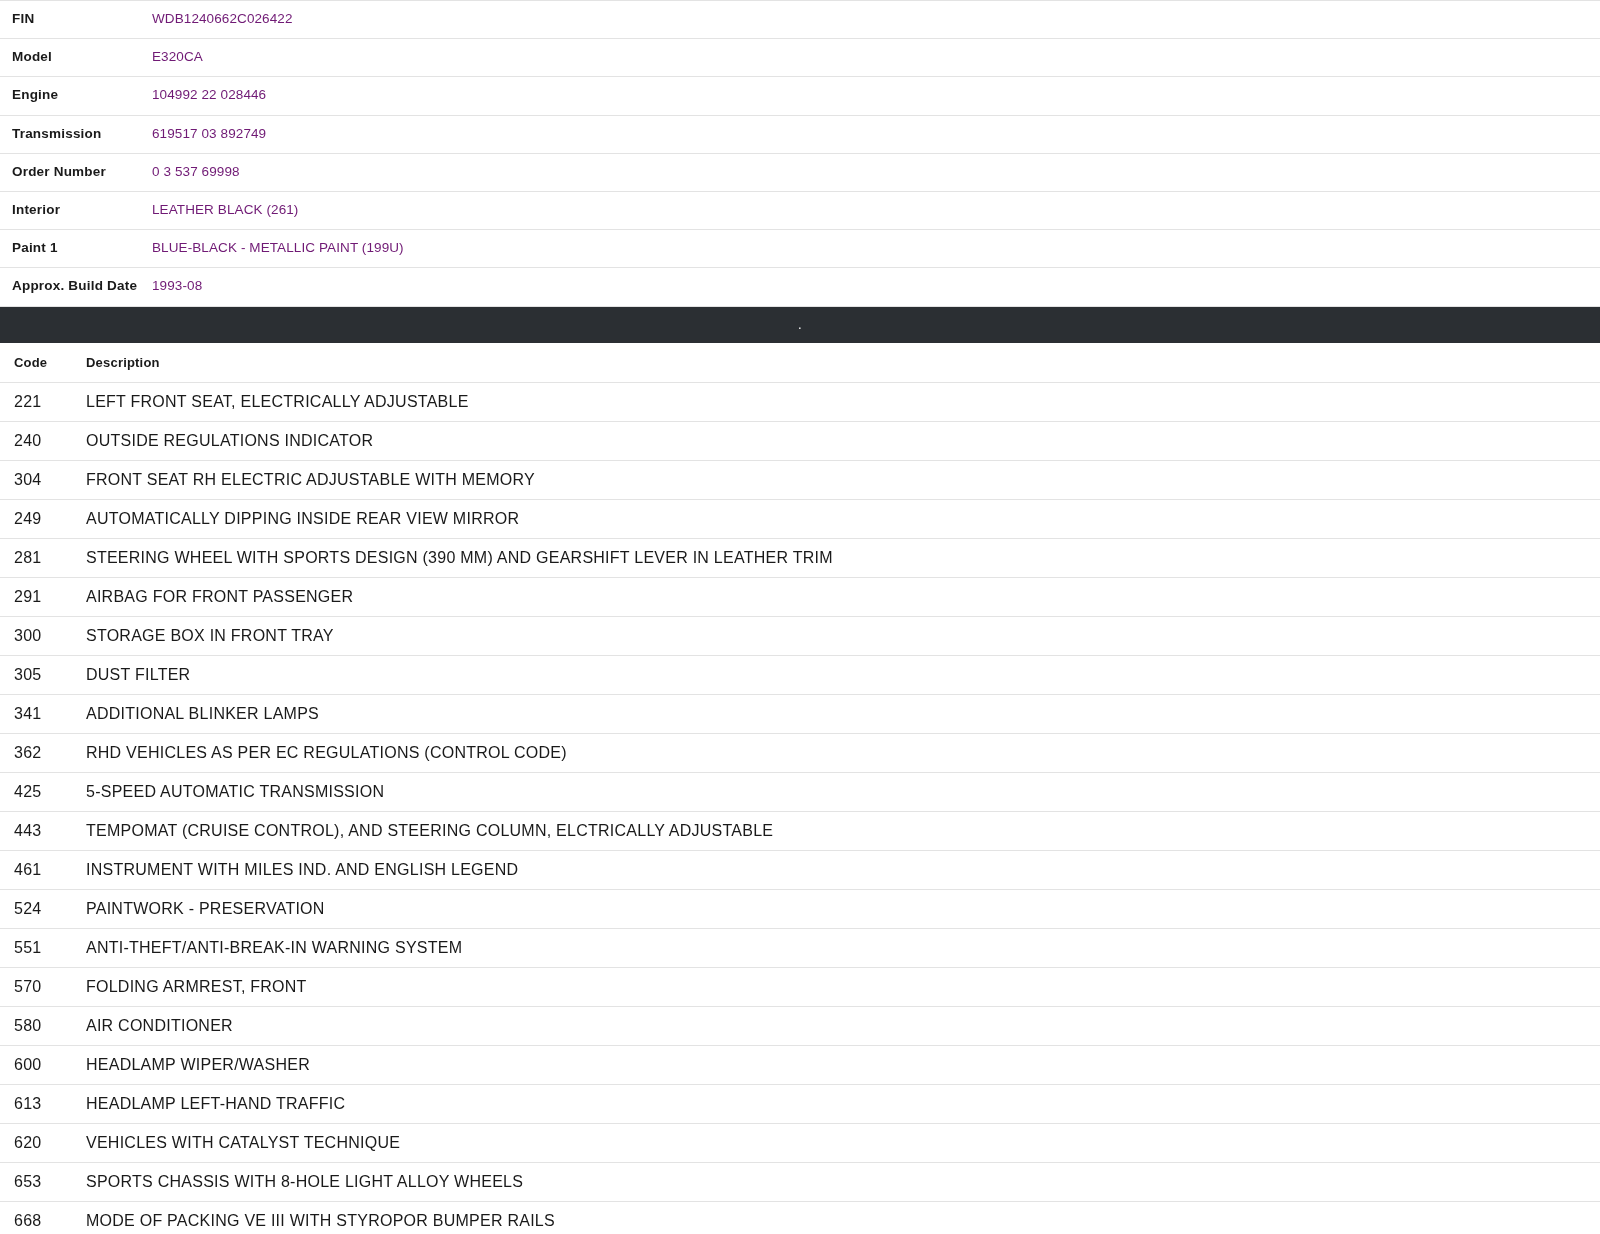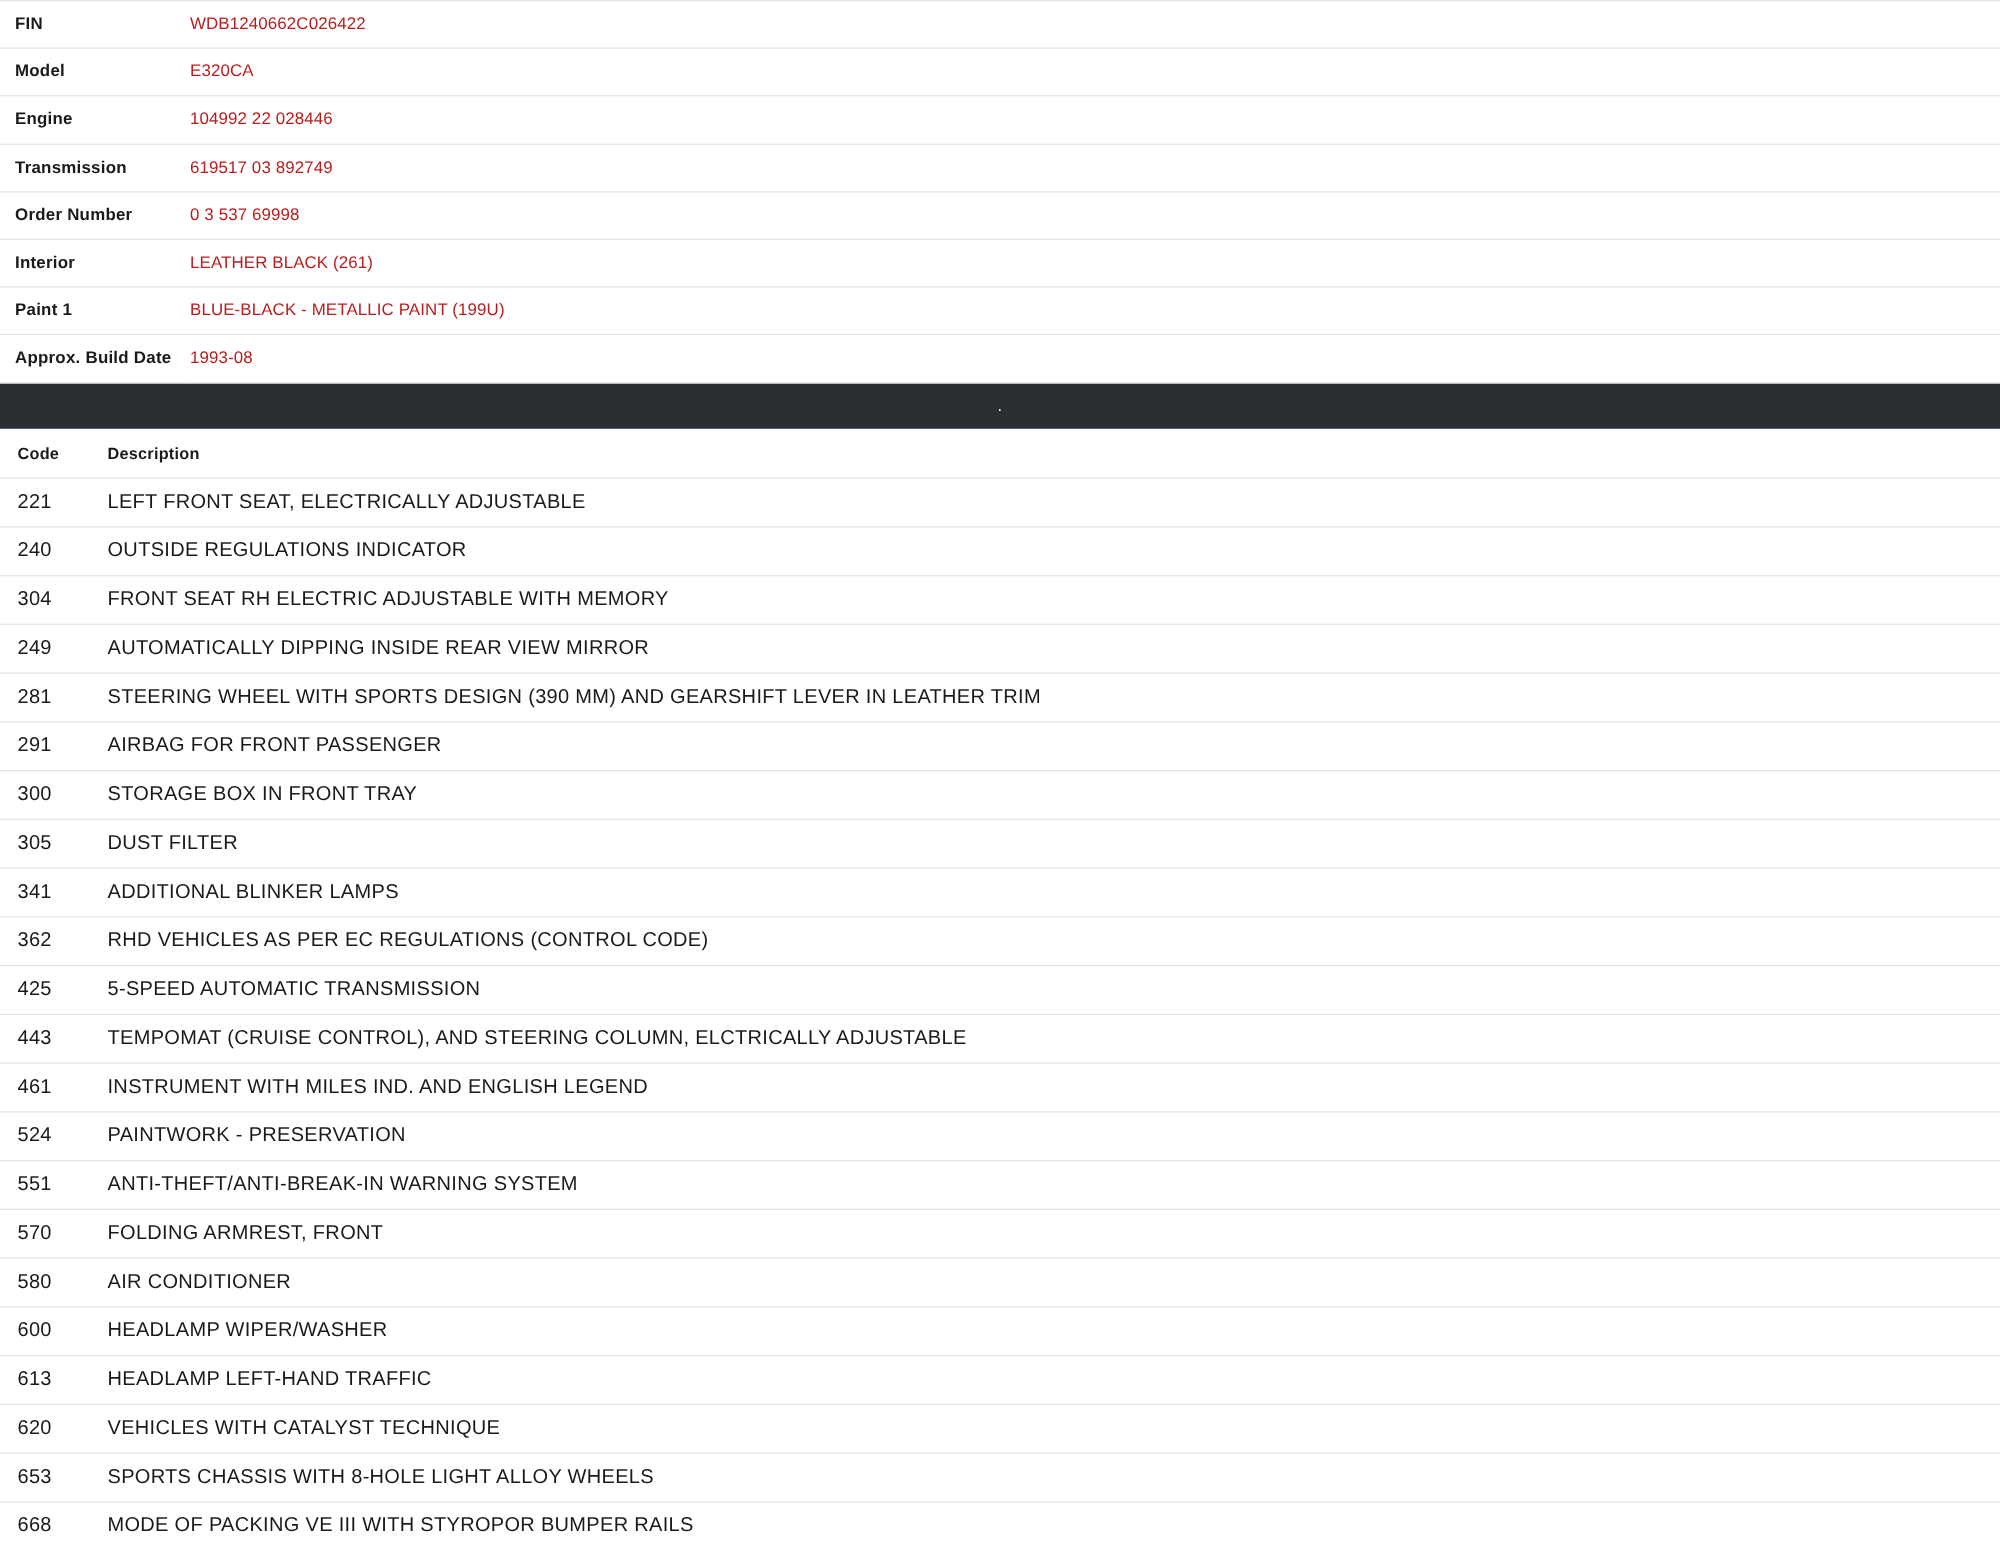--- a/index.html
+++ b/index.html
@@ -41,21 +41,21 @@
     width: 138px;
     padding-left: 12px !important;
     font-weight: bold;
     letter-spacing: 0.2px;
     color: #1a1a1a;
     margin-top: 26px;
   }
   .spec-value {
     padding-left: 2px !important;
     font-weight: normal;
-    color: #b91c1c;
+    color: #701a75;
     letter-spacing: 0.1px;
   }
 
   
   .band {
     background: #2b2f33;
     height: 36px;
     display: flex;
     align-items: center;
     justify-content: center;

